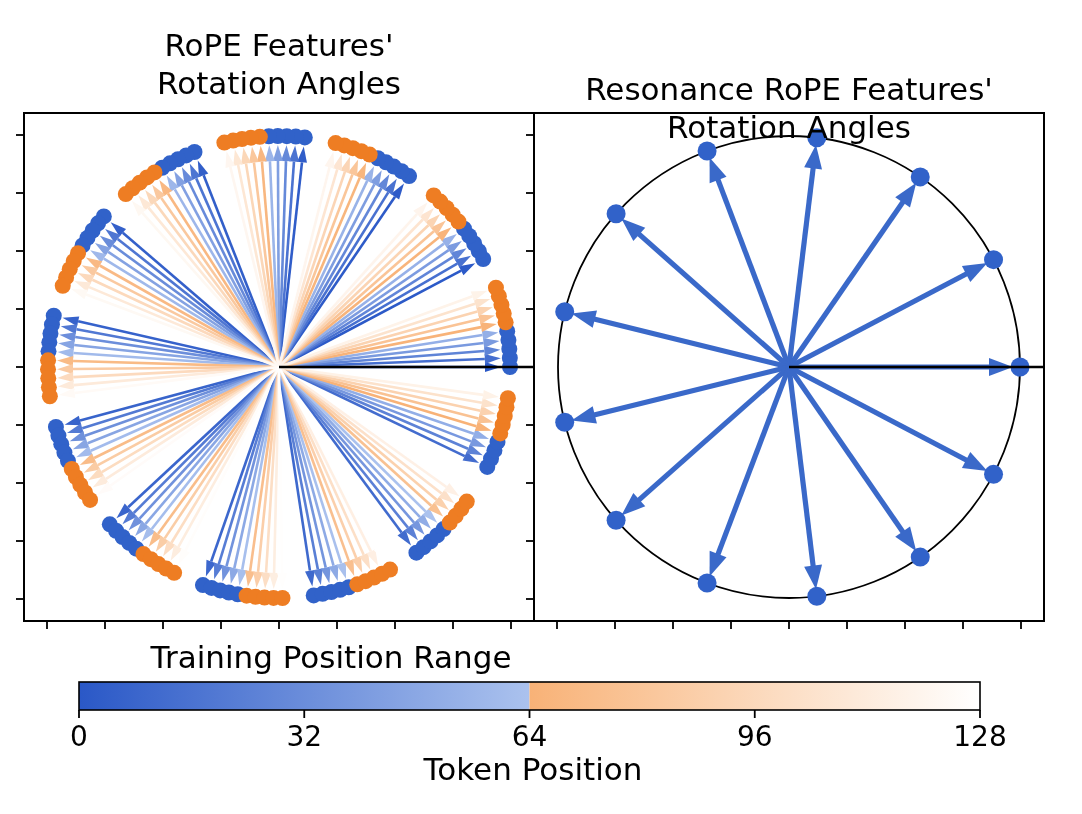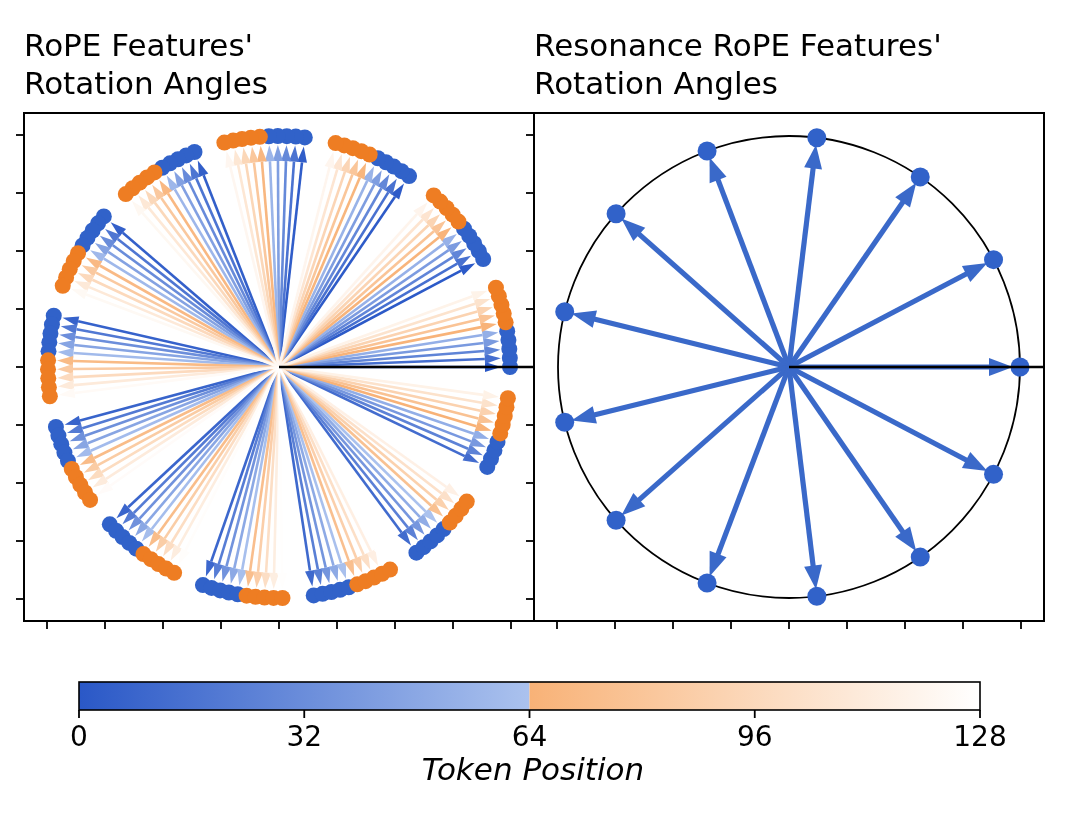--- a/index.html
+++ b/index.html
@@ -7,46 +7,46 @@
     position:relative;
     width:1082px;height:814px;
     background:#ffffff;
     font-family:"DejaVu Sans", sans-serif;
     overflow:hidden;
   }
   .title{
     position:absolute;
     top:26px;
     width:510px;
+    text-align:center;
     font-size:31px;
     line-height:38px;
     color:#000;
     white-space:pre-line;
   }
   #left-title{left:24px;}
-  #right-title{left:534px;}
+  #right-title{left:534px;margin-top:44px;}
   .range-label{
     position:absolute;
     top:639px;
     transform:translateX(-50%);
     font-size:31px;
     color:#000;
     white-space:nowrap;
   }
   #training-label{left:331px;}
   #ood-label{left:757px;}
   #token-label{
     position:absolute;
     top:751px;
     left:533px;
     transform:translateX(-50%);
     font-size:31px;
     color:#000;
     white-space:nowrap;
-    font-style:italic;
   }
   svg{position:absolute;left:0;top:0;}
 </style>
 </head>
 <body>
 
 <div id="figure">
   <svg id="canvas" width="1082" height="814" viewBox="0 0 1082 814">
       <g>
         <rect x="24" y="113" width="510" height="508" fill="none" stroke="#000" stroke-width="2"></rect>
@@ -548,16 +548,17 @@
         <text x="980" y="746" text-anchor="middle" font-size="28" fill="#000" font-family="&quot;DejaVu Sans&quot;, sans-serif">128</text>
       </g>
     </svg>
 
   <div id="left-title" class="title">RoPE Features'
 Rotation Angles</div>
 
   <div id="right-title" class="title">Resonance RoPE Features'
 Rotation Angles</div>
 
+  <div id="training-label" class="range-label">Training Position Range</div>
 
 
   <div id="token-label">Token Position</div>
 </div>
 
 </body></html>

